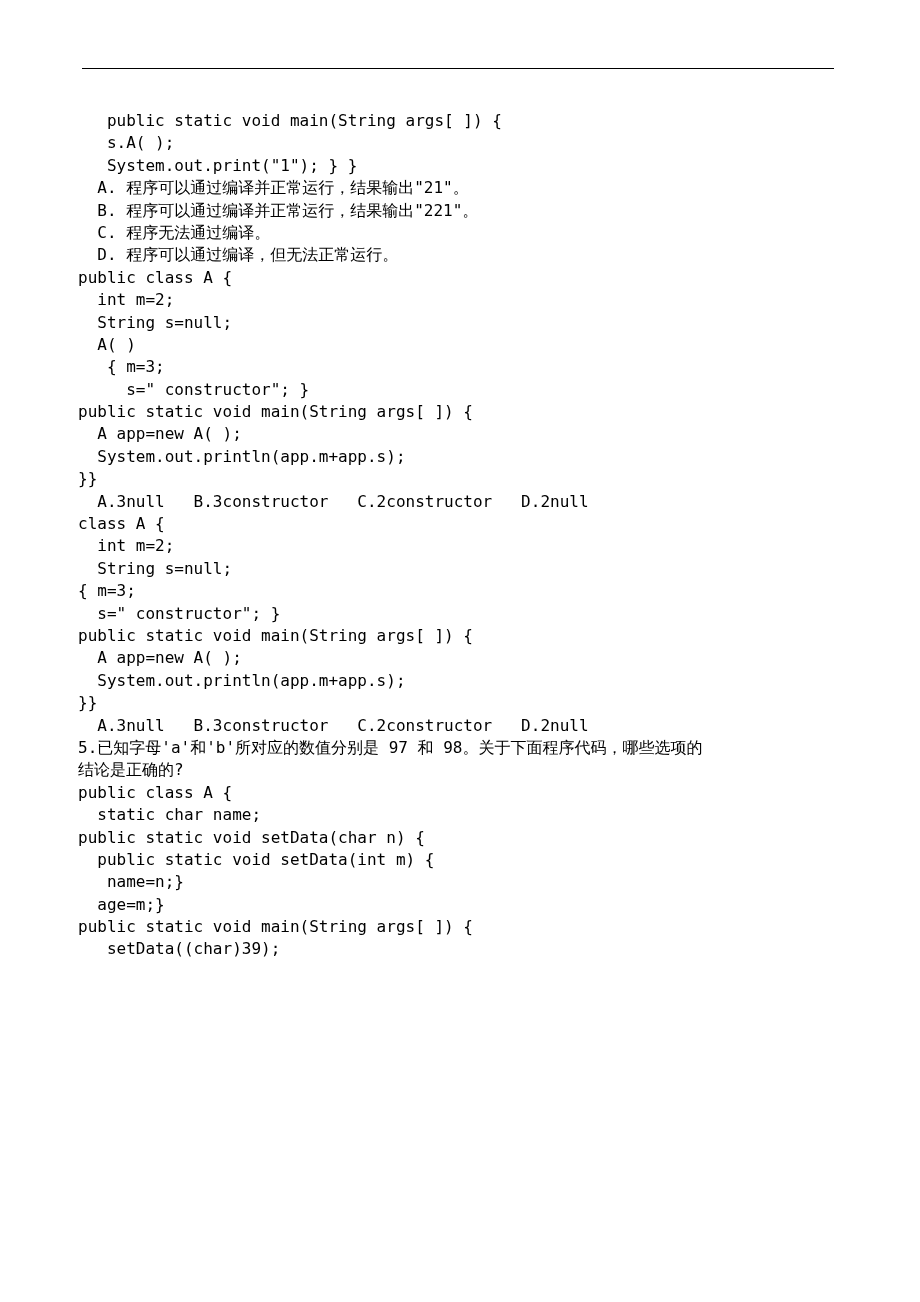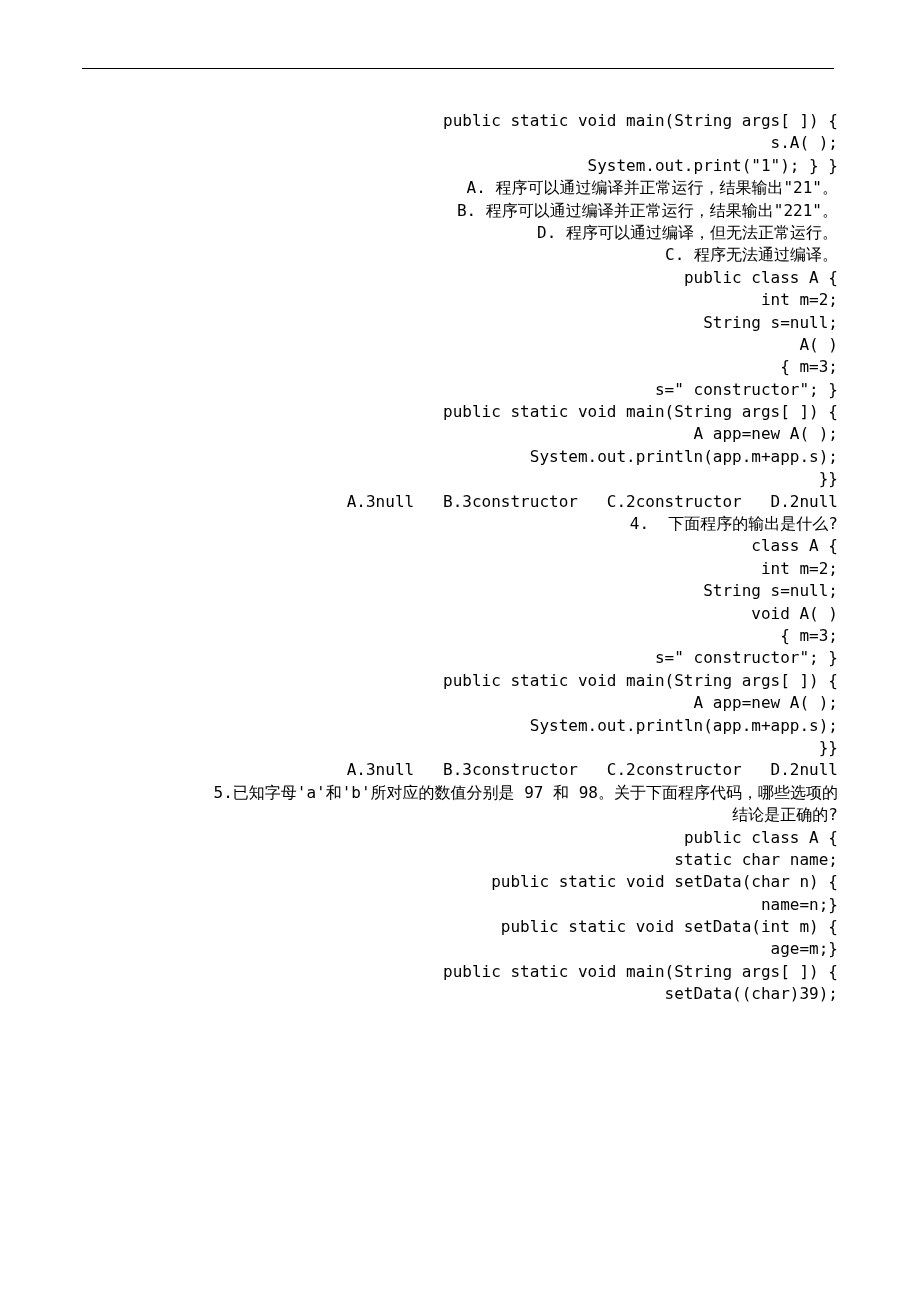--- a/index.html
+++ b/index.html
@@ -10,21 +10,20 @@
     font-size: 16px;
     line-height: 1.4;
     color: #000000;
   }
   .page {
     width: 916px;
     min-height: 1302px;
     padding: 60px 78px 60px 78px;
     box-sizing: border-box;
     position: relative;
-    text-align: right;
   }
   .hr-line {
     position: absolute;
     top: 68px;
     left: 82px;
     right: 82px;
     border-top: 1.5px solid #000;
   }
   .content {
     margin-top: 50px;
@@ -38,49 +37,47 @@
 <body>
 
 <div class="page">
   <div class="hr-line"></div>
   <div class="content">
     <div class="line">   public static void main(String args[ ]) {</div>
     <div class="line">   s.A( );</div>
     <div class="line">   System.out.print("1"); } }</div>
     <div class="line">  A. 程序可以通过编译并正常运行，结果输出"21"。</div>
     <div class="line">  B. 程序可以通过编译并正常运行，结果输出"221"。</div>
+    <div class="line">  C. 程序无法通过编译。</div>
     <div class="line">  D. 程序可以通过编译，但无法正常运行。</div>
-    <div class="line">  C. 程序无法通过编译。</div>
     <div class="line">public class A {</div>
     <div class="line">  int m=2;</div>
     <div class="line">  String s=null;</div>
     <div class="line">  A( )</div>
     <div class="line">   { m=3;</div>
     <div class="line">     s=" constructor"; }</div>
     <div class="line">public static void main(String args[ ]) {</div>
     <div class="line">  A app=new A( );</div>
     <div class="line">  System.out.println(app.m+app.s);</div>
     <div class="line">}}</div>
     <div class="line">  A.3null   B.3constructor   C.2constructor   D.2null</div>
-    <div class="line">4.  下面程序的输出是什么?</div>
     <div class="line">class A {</div>
     <div class="line">  int m=2;</div>
     <div class="line">  String s=null;</div>
-    <div class="line">void A( )</div>
     <div class="line">{ m=3;</div>
     <div class="line">  s=" constructor"; }</div>
     <div class="line">public static void main(String args[ ]) {</div>
     <div class="line">  A app=new A( );</div>
     <div class="line">  System.out.println(app.m+app.s);</div>
     <div class="line">}}</div>
     <div class="line">  A.3null   B.3constructor   C.2constructor   D.2null</div>
     <div class="line">5.已知字母'a'和'b'所对应的数值分别是 97 和 98。关于下面程序代码，哪些选项的</div>
     <div class="line">结论是正确的?</div>
     <div class="line">public class A {</div>
     <div class="line">  static char name;</div>
     <div class="line">public static void setData(char n) {</div>
+    <div class="line">  public static void setData(int m) {</div>
     <div class="line">   name=n;}</div>
-    <div class="line">  public static void setData(int m) {</div>
     <div class="line">  age=m;}</div>
     <div class="line">public static void main(String args[ ]) {</div>
     <div class="line">   setData((char)39);</div>
   </div>
 </div>
 
 </body></html>

